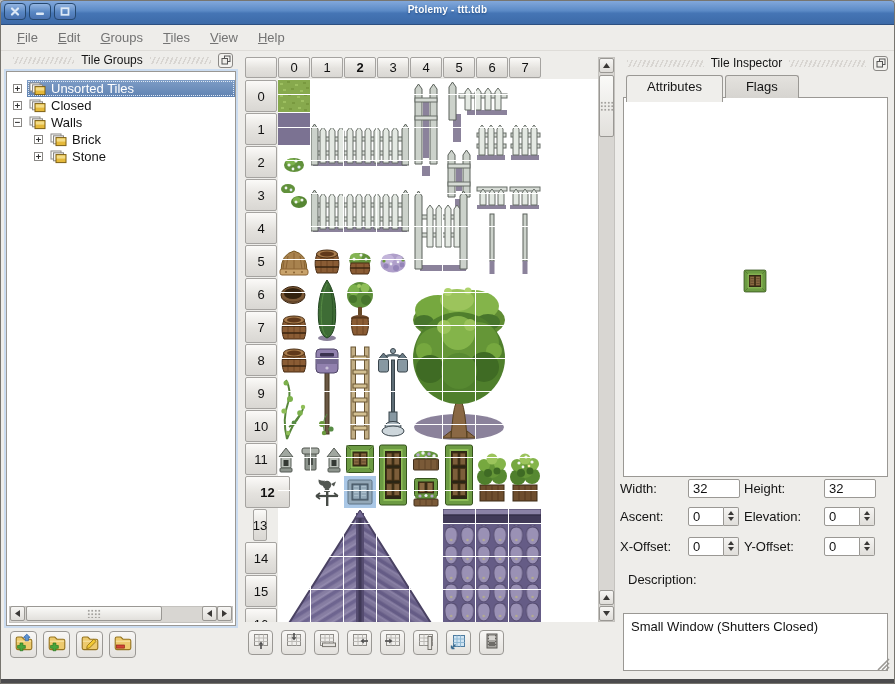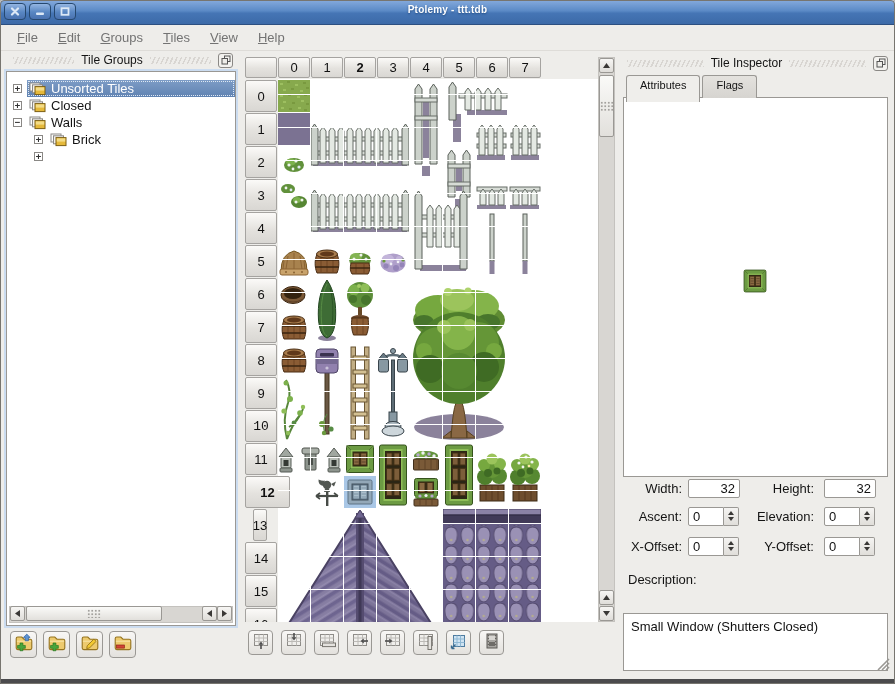--- a/index.html
+++ b/index.html
@@ -65,30 +65,30 @@
   .tiles-bg{position:absolute;left:33px;top:22px;width:320px;height:543px;background:#fff}
   #tiles{position:absolute;left:33px;top:23px;width:264px;height:542px}
   .tile{position:absolute}
   .tile svg{display:block}
   .gridlines{position:absolute;left:0;top:0;width:264px;height:542px;pointer-events:none;z-index:5;
     background:repeating-linear-gradient(90deg,rgba(0,0,0,0) 0 32px,#fff 32px 33px),
                repeating-linear-gradient(0deg,rgba(0,0,0,0) 0 32px,#fff 32px 33px)}
   
   .right-pane{position:absolute;left:620px;top:53px;width:271px;height:602px;font-size:13px}
   .tabs{position:absolute;left:6px;top:22px;height:23px;display:flex;gap:2px;z-index:2}
-  .tab{padding:3px 13px 0;font-size:11px;color:#141414;border:1px solid #9a9894;border-bottom:none;
+  .tab{padding:3px 20px 0;font-size:13px;color:#141414;border:1px solid #9a9894;border-bottom:none;
     border-radius:3px 3px 0 0;background:linear-gradient(#e4e2de,#d6d4d0);height:19px}
   .tab.active{background:#efeeeb;height:23px;position:relative;top:0}
   .preview{position:absolute;left:3px;top:44px;right:3px;height:378px;background:#fff;border:1px solid #9a9894}
   .preview-tile{position:absolute;left:118px;top:170px;width:26px;height:26px}
   .fgroup{position:absolute;height:20px;display:flex;align-items:center}
-  .flabel{display:inline-block;text-align:right;color:#141414}
+  .flabel{display:inline-block;text-align:left;color:#141414}
   .fentry{display:inline-block;box-sizing:border-box;height:19px;line-height:17px;background:#fff;
     border:1px solid #9a9894;border-radius:2px;font-size:13px;color:#111;padding:0 4px}
-  .fentry.plain{width:52px;text-align:right}
+  .fentry.plain{width:52px;}
   .fentry.spin{width:36px;text-align:left;border-radius:2px 0 0 2px}
   .spinner{display:inline-flex;flex-direction:column;width:15px;height:19px;box-sizing:border-box;
     border:1px solid #9a9894;border-left:none;border-radius:0 2px 2px 0;background:linear-gradient(#f5f4f2,#e0deda)}
   .spinner i{flex:1;display:flex;align-items:center;justify-content:center}
   .su{width:0;height:0;border:3px solid rgba(0,0,0,0);border-bottom:4px solid #3a3836;margin-bottom:1px}
   .sd{width:0;height:0;border:3px solid rgba(0,0,0,0);border-top:4px solid #3a3836;margin-top:1px}
   .desc-label{position:absolute;left:8px;top:519px;color:#141414}
   .desc-box{position:absolute;left:3px;right:3px;top:560px;height:58px;background:#fff;border:1px solid #9a9894;
     padding:5px 7px;box-sizing:border-box;color:#111}
   .grip-corner{position:absolute;right:5px;bottom:9px;z-index:56}
@@ -193,20 +193,31 @@
                   <rect x="3.5" y="2.8" width="10" height="8" fill="#f2f0ec" stroke="#8a8885"></rect>
                   <rect x="6" y="4.6" width="10" height="8" fill="#e5b93b" stroke="#7c5f14"></rect>
                   <rect x="6.8" y="5.4" width="8.4" height="3.2" fill="#f3dc88"></rect>
                 </svg>
               </span>
               <span class="tree-label">Brick</span>
             </div>
           </div>
           <div class="tree-row" style="padding-left: 27px;">
             <div class="expander">+</div>
+            <div class="row-body">
+              <span class="stack-icon">
+                <svg width="17" height="14" viewBox="0 0 17 14">
+                  <rect x="1" y="1" width="10" height="8" fill="#fdfdfb" stroke="#8a8885"></rect>
+                  <rect x="3.5" y="2.8" width="10" height="8" fill="#f2f0ec" stroke="#8a8885"></rect>
+                  <rect x="6" y="4.6" width="10" height="8" fill="#e5b93b" stroke="#7c5f14"></rect>
+                  <rect x="6.8" y="5.4" width="8.4" height="3.2" fill="#f3dc88"></rect>
+                </svg>
+              </span>
+              <span class="tree-label">Stone</span>
+            </div>
           </div>
         </div>
       <div class="hscroll">
         <div class="sbtn" style="left:0;top:-1px">
             <svg width="5" height="7" viewBox="0 0 5 7">
               <polygon points="0,3.5 5,0 5,7" fill="#3a3836"></polygon>
             </svg>
           </div>
         <div class="thumb" style="left:16px;top:-1px;width:136px;height:15px">
             <div class="grip h"></div>
@@ -812,21 +823,21 @@
       <div class="hcell" style="left: 0px; top: 23px; width: 32px; height: 32px;">0</div>
       <div class="hcell" style="left: 0px; top: 56px; width: 32px; height: 32px;">1</div>
       <div class="hcell" style="left: 0px; top: 89px; width: 32px; height: 32px;">2</div>
       <div class="hcell" style="left: 0px; top: 122px; width: 32px; height: 32px;">3</div>
       <div class="hcell" style="left: 0px; top: 155px; width: 32px; height: 32px;">4</div>
       <div class="hcell" style="left: 0px; top: 188px; width: 32px; height: 32px;">5</div>
       <div class="hcell" style="left: 0px; top: 221px; width: 32px; height: 32px;">6</div>
       <div class="hcell" style="left: 0px; top: 254px; width: 32px; height: 32px;">7</div>
       <div class="hcell" style="left: 0px; top: 287px; width: 32px; height: 32px;">8</div>
       <div class="hcell" style="left: 0px; top: 320px; width: 32px; height: 32px;">9</div>
-      <div class="hcell" style="left: 0px; top: 353px; width: 32px; height: 32px; font-family: Liberation Mono, monospace;">10</div>
+      <div class="hcell" style="left: 0px; top: 353px; width: 32px; height: 32px;">10</div>
       <div class="hcell" style="left: 0px; top: 386px; width: 32px; height: 32px;">11</div>
       <div class="hcell sel" style="left: 0px; top: 419px; width: 45px; height: 32px;">12</div>
       <div class="hcell" style="left: 8px; top: 452px; width: 14px; height: 32px;">13</div>
       <div class="hcell" style="left: 0px; top: 485px; width: 32px; height: 32px;">14</div>
       <div class="hcell" style="left: 0px; top: 518px; width: 32px; height: 32px;">15</div>
       <div class="hcell" style="left: 0px; top: 551px; width: 32px; height: 32px;">16</div>
     </div>
 
   <div class="bottom-toolbar" id="centerToolbar">
       <button class="tbtn">

